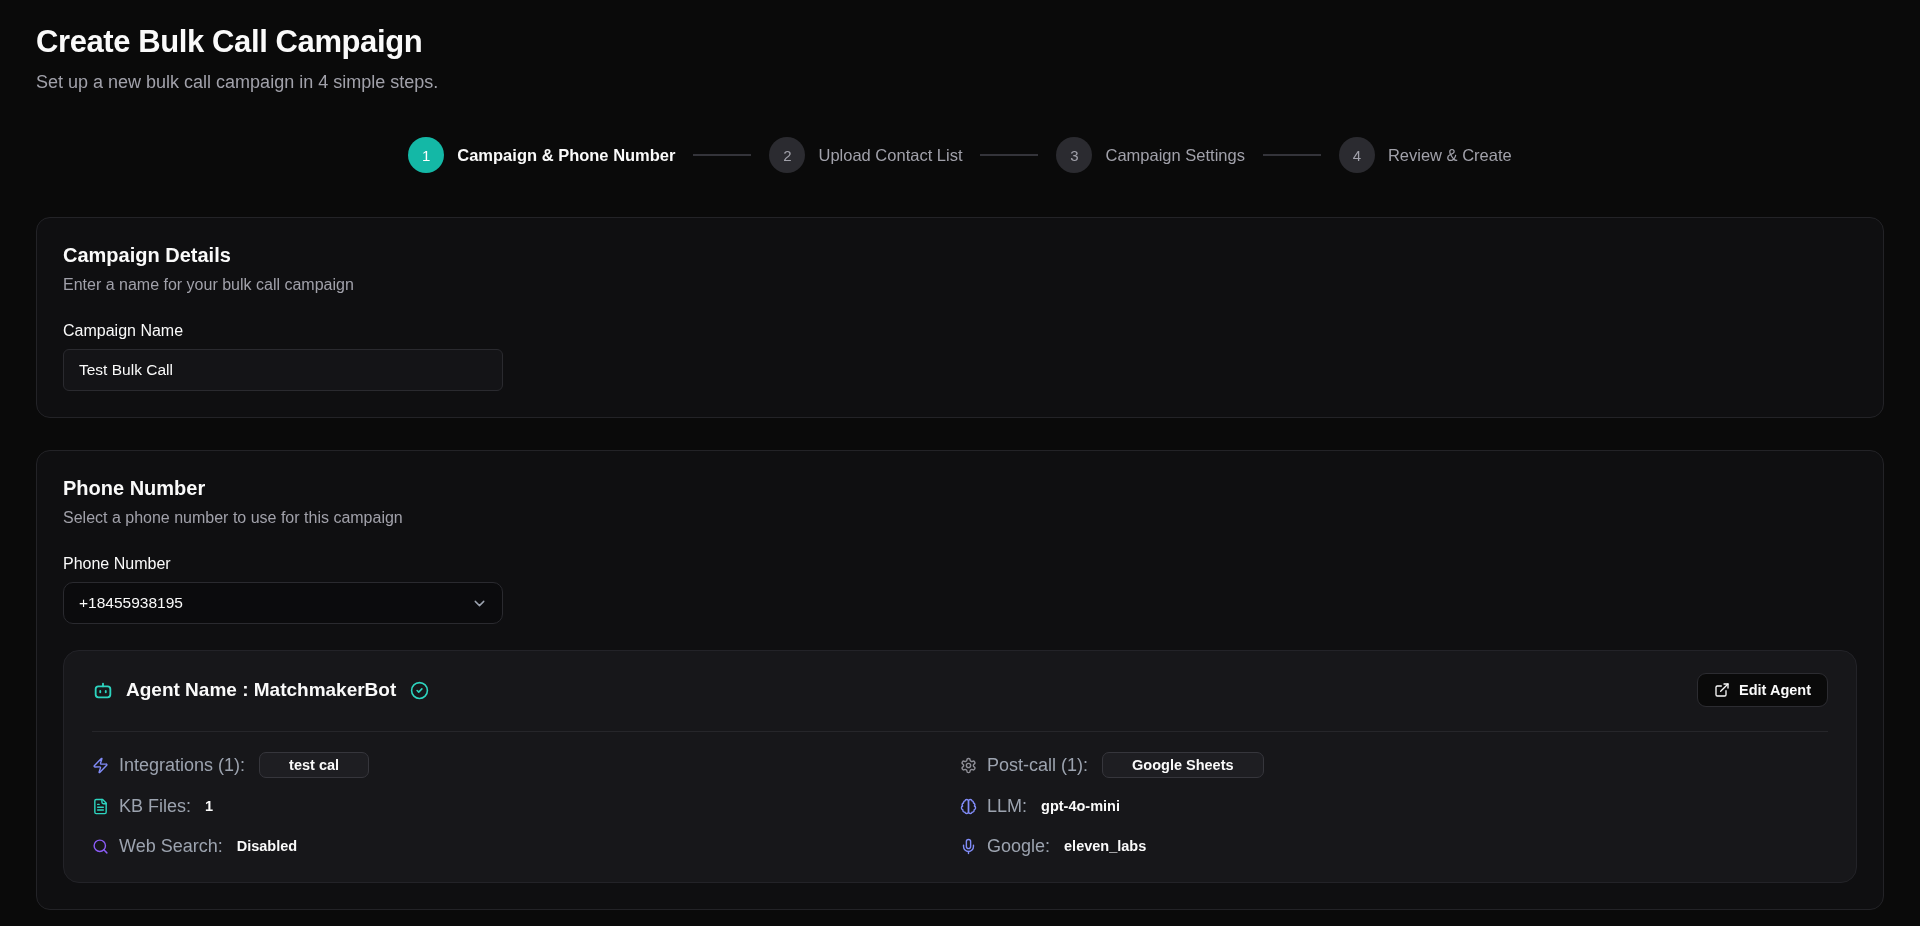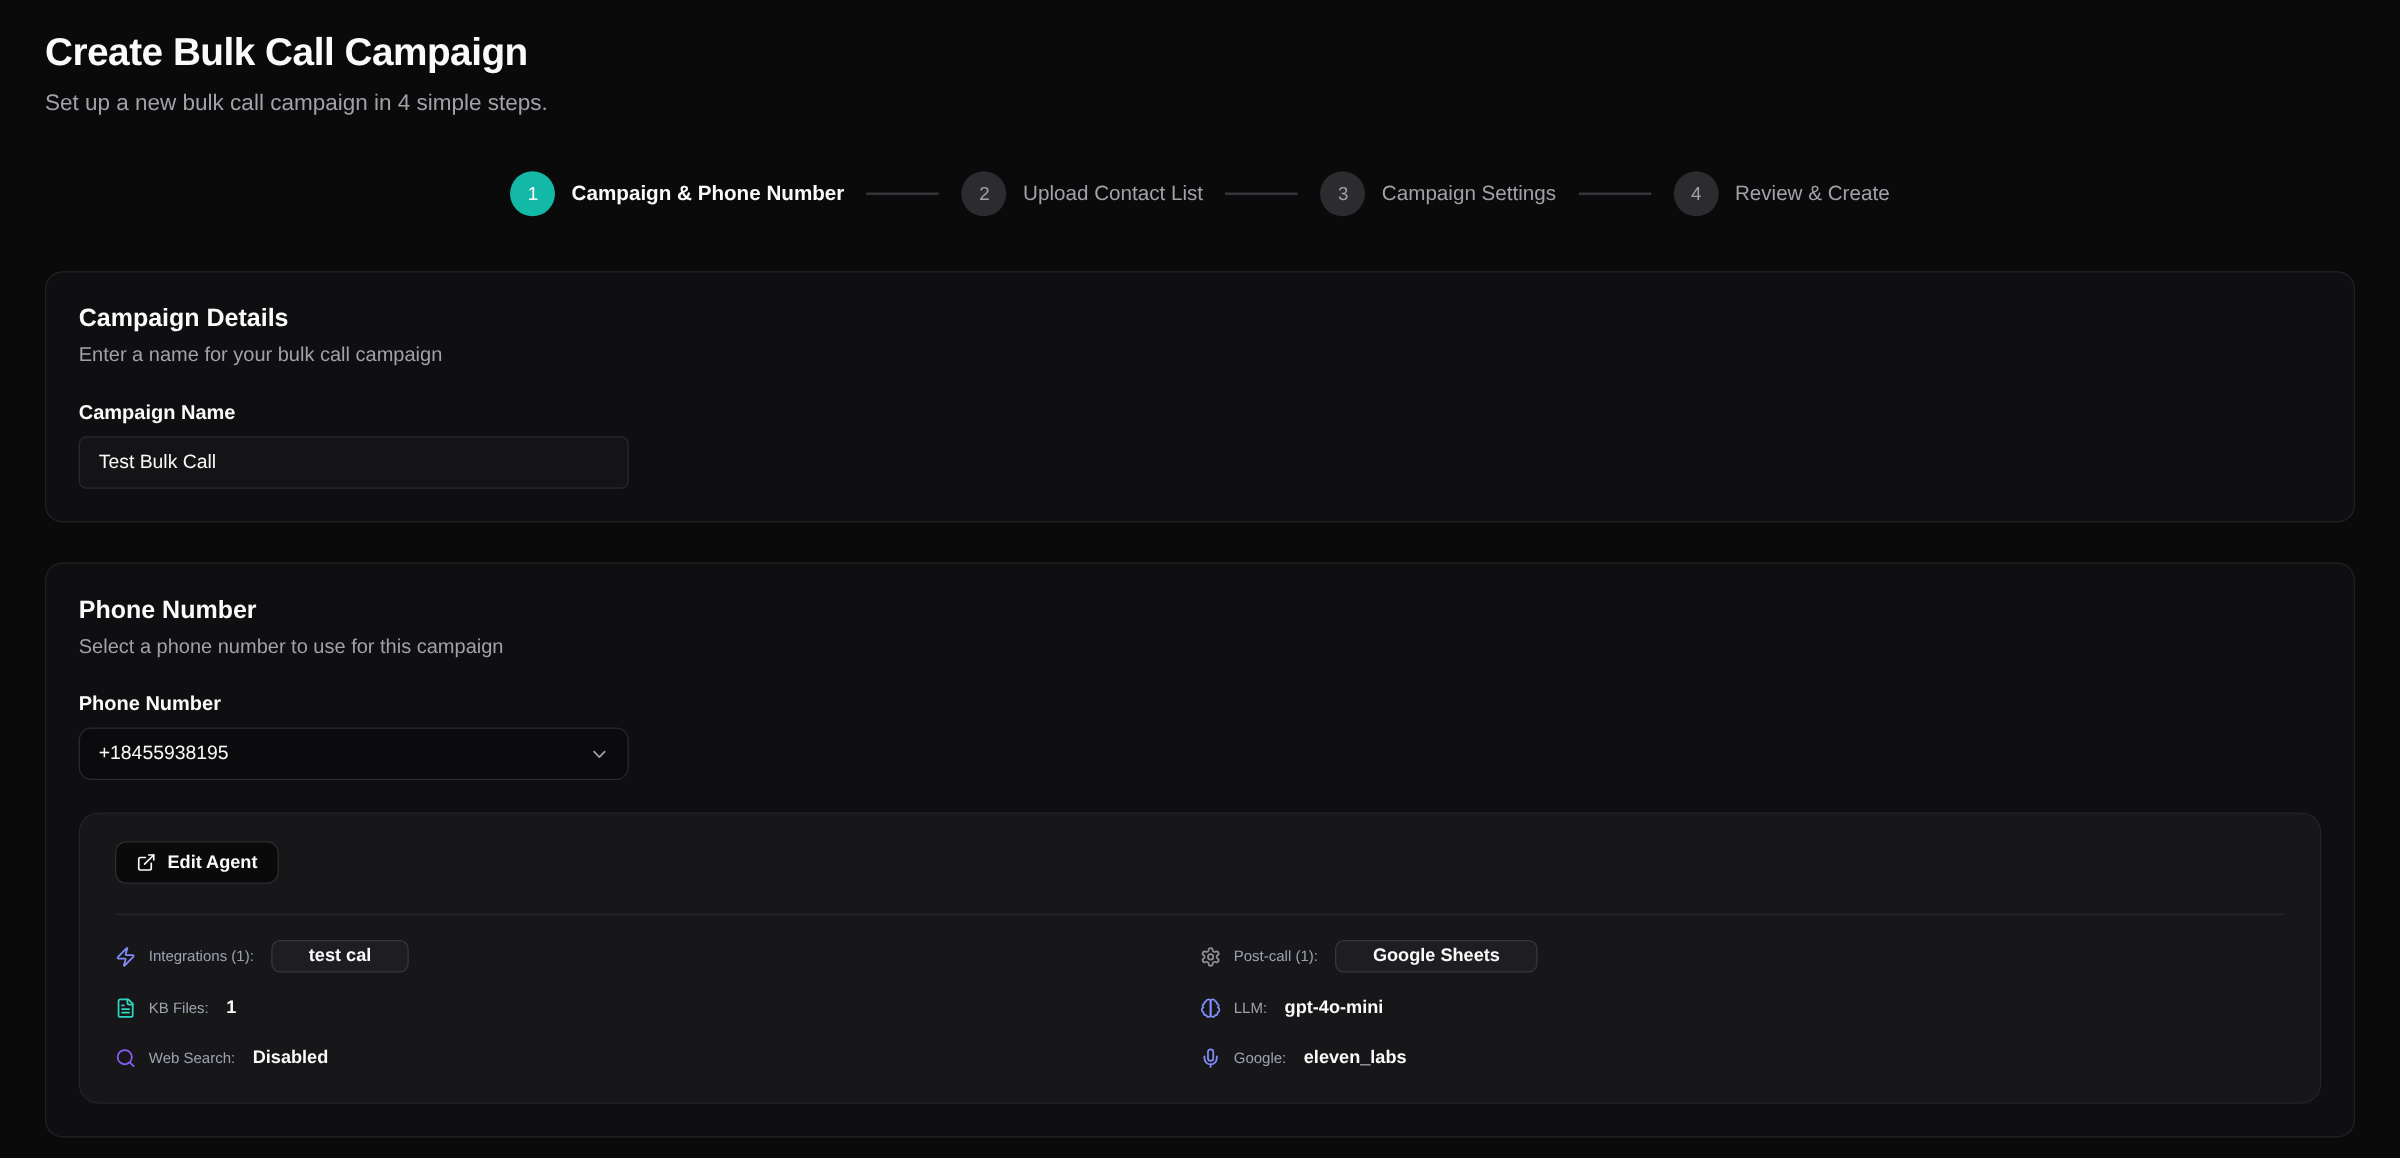--- a/index.html
+++ b/index.html
@@ -37,21 +37,21 @@
   .card {
     background: #0f0f11;
     border: 1px solid #232327;
     border-radius: 14px;
     padding: 26px;
     margin-top: 44px;
   }
   .card + .card { margin-top: 32px; }
   .card-heading { font-size: 20px; font-weight: 600; }
   .card-desc { font-size: 16px; color: #a1a1aa; margin-top: 9px; }
-  .field-label { display: block; font-size: 16px; font-weight: 700; margin-top: 28px; }
+  .field-label { display: block; font-size: 16px; font-weight: 400; margin-top: 28px; }
 
   .text-input {
     margin-top: 9px;
     width: 440px; height: 42px;
     background: #141417;
     border: 1px solid #2a2a2f;
     border-radius: 6px;
     padding: 0 15px;
     color: #fafafa; font-size: 15.5px;
     font-family: "Liberation Sans", sans-serif;
@@ -105,21 +105,21 @@
   }
   .badge.filled { background: #26262a; border: 1px solid #333338; }
   .badge.outline { background: transparent; border: 1px solid #3a3a40; }
 
   .divider { height: 1px; background: #26262a; margin: 24px 0 20px 0; border: none; }
 
   .details-grid { display: grid; grid-template-columns: 1fr 1fr; }
   .details-col { display: flex; flex-direction: column; gap: 16px; }
   .detail-row { display: flex; align-items: center; gap: 10px; min-height: 24px; }
   .detail-icon { display: flex; flex: 0 0 auto; }
-  .detail-label { font-size: 12px; color: #9ca3af; }
+  .detail-label { font-size: 18px; color: #9ca3af; }
   .detail-value { font-size: 14.5px; font-weight: 700; color: #fafafa; margin-left: 4px; }
   .detail-value.pill {
     background: #1e1e22;
     border: 1px solid #36363c;
     border-radius: 7px;
     padding: 4px 29px;
   }
 
   .ic-zap { color: #818cf8; }
   .ic-file { color: #2dd4bf; }
@@ -174,20 +174,37 @@
       <span>+18455938195</span>
       <span class="chev">
         <svg width="17" height="17" viewBox="0 0 24 24" fill="none" stroke="currentColor" stroke-width="2" stroke-linecap="round" stroke-linejoin="round">
             <path d="m6 9 6 6 6-6"></path>
           </svg>
       </span>
     </div>
 
     <div class="agent-card">
       <div class="agent-header">
+        <div class="agent-title">
+          <span class="bot">
+            <svg width="22" height="22" viewBox="0 0 24 24" fill="none" stroke="currentColor" stroke-width="2" stroke-linecap="round" stroke-linejoin="round">
+                <path d="M12 8V5"></path>
+                <rect width="16" height="12" x="4" y="8" rx="3"></rect>
+                <path d="M9 13v1.5"></path>
+                <path d="M15 13v1.5"></path>
+              </svg>
+          </span>
+          <span class="agent-name">Agent Name : MatchmakerBot</span>
+          <span class="check">
+            <svg width="19" height="19" viewBox="0 0 24 24" fill="none" stroke="currentColor" stroke-width="2" stroke-linecap="round" stroke-linejoin="round">
+                <circle cx="12" cy="12" r="10"></circle>
+                <path d="m9 12 2 2 4-4"></path>
+              </svg>
+          </span>
+        </div>
         <button class="edit-btn">
           <span>
             <svg width="16" height="16" viewBox="0 0 24 24" fill="none" stroke="currentColor" stroke-width="2" stroke-linecap="round" stroke-linejoin="round">
                 <path d="M15 3h6v6"></path>
                 <path d="M10 14 21 3"></path>
                 <path d="M18 13v6a2 2 0 0 1-2 2H5a2 2 0 0 1-2-2V8a2 2 0 0 1 2-2h6"></path>
               </svg>
           </span>
           <span>Edit Agent</span>
         </button>

